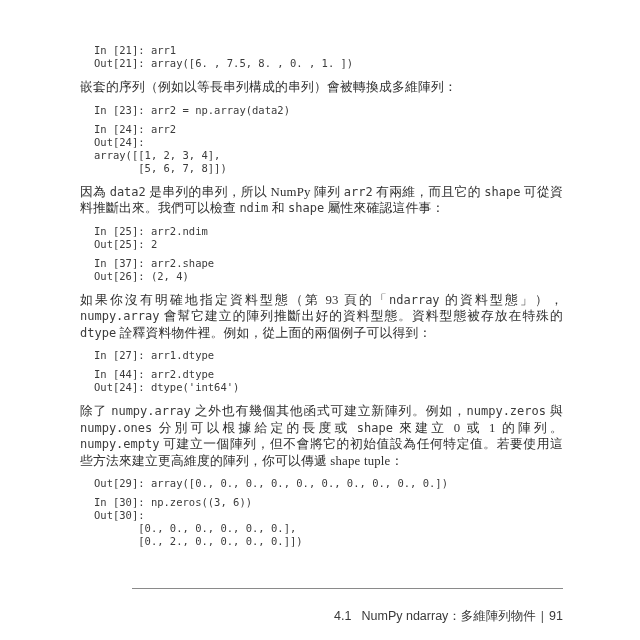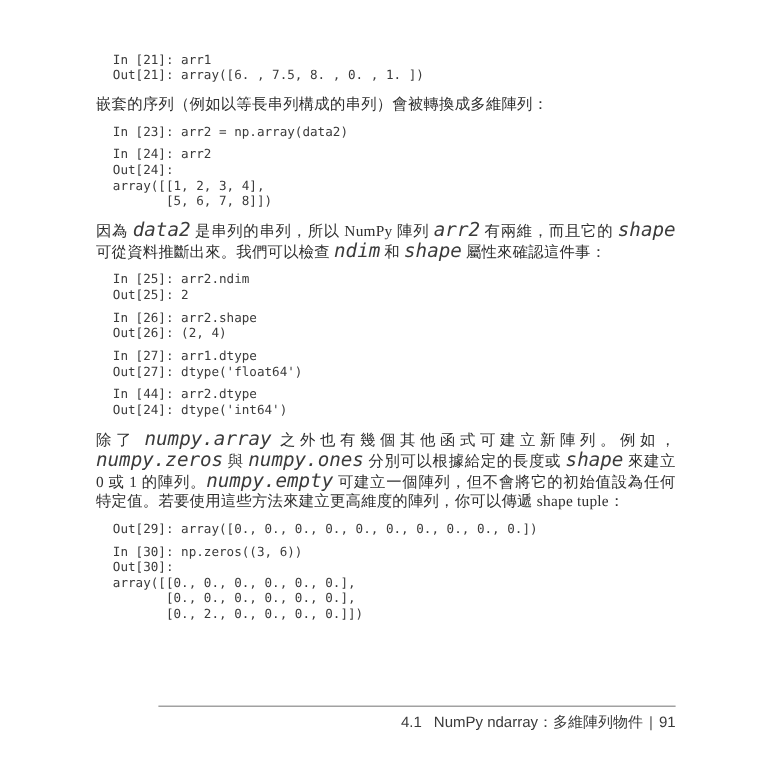--- a/index.html
+++ b/index.html
@@ -36,38 +36,37 @@
   .para {
     margin: 9px 0 8px 0;
     font-size: 12.8px;
     line-height: 16.5px;
     text-align: justify;
     color: #2f2f2f;
     letter-spacing: 0.2px;
   }
   .para .inline-code {
     font-family: "DejaVu Sans Mono", "Liberation Mono", monospace;
-    font-size: 16px;
+    font-size: 12px;
     letter-spacing: 0;
     color: #3b3b3b;
-    font-style: italic;
   }
   .footer {
     position: absolute;
     left: 80px;
     top: 588px;
     width: 483px;
   }
   .footer-rule {
     margin-left: 52px;
     border-top: 1px solid #8a8a8a;
     height: 0;
   }
   .footer-line {
-    margin-top: 5px;
+    margin-top: 19px;
     text-align: right;
     font-size: 12.5px;
     color: #3a3a3a;
     font-family: "Liberation Sans", sans-serif;
   }
   .footer-line .sep-space { display: inline-block; width: 10px; }
   .footer-line .pipe { padding: 0 5px; color: #555; }
 </style>
 </head>
 <body>
@@ -88,39 +87,38 @@
         <div class="code-line">Out[24]:</div>
         <div class="code-line">array([[1, 2, 3, 4],</div>
         <div class="code-line">       [5, 6, 7, 8]])</div>
       </div>
       <p class="para"><span class="text-run">因為 </span><span class="inline-code">data2</span><span class="text-run"> 是串列的串列，所以 NumPy 陣列 </span><span class="inline-code">arr2</span><span class="text-run"> 有兩維，而且它的 </span><span class="inline-code">shape</span><span class="text-run"> 可從資料推斷出來。我們可以檢查 </span><span class="inline-code">ndim</span><span class="text-run"> 和 </span><span class="inline-code">shape</span><span class="text-run"> 屬性來確認這件事：</span></p>
       <div class="code-block">
         <div class="code-line">In [25]: arr2.ndim</div>
         <div class="code-line">Out[25]: 2</div>
       </div>
       <div class="code-block">
-        <div class="code-line">In [26]: arr2.shape</div>
+        <div class="code-line">In [37]: arr2.shape</div>
         <div class="code-line">Out[26]: (2, 4)</div>
       </div>
+      <p class="para"><span class="text-run">如果你沒有明確地指定資料型態（第 93 頁的「</span><span class="inline-code">ndarray</span><span class="text-run"> 的資料型態」），</span><span class="inline-code">numpy.array</span><span class="text-run"> 會幫它建立的陣列推斷出好的資料型態。資料型態被存放在特殊的 </span><span class="inline-code">dtype</span><span class="text-run"> 詮釋資料物件裡。例如，從上面的兩個例子可以得到：</span></p>
       <div class="code-block">
         <div class="code-line">In [27]: arr1.dtype</div>
-        <div class="code-line">Out[27]: dtype('float64')</div>
       </div>
       <div class="code-block">
         <div class="code-line">In [44]: arr2.dtype</div>
         <div class="code-line">Out[24]: dtype('int64')</div>
       </div>
       <p class="para"><span class="text-run">除了 </span><span class="inline-code">numpy.array</span><span class="text-run"> 之外也有幾個其他函式可建立新陣列。例如，</span><span class="inline-code">numpy.zeros</span><span class="text-run"> 與 </span><span class="inline-code">numpy.ones</span><span class="text-run"> 分別可以根據給定的長度或 </span><span class="inline-code">shape</span><span class="text-run"> 來建立 0 或 1 的陣列。</span><span class="inline-code">numpy.empty</span><span class="text-run"> 可建立一個陣列，但不會將它的初始值設為任何特定值。若要使用這些方法來建立更高維度的陣列，你可以傳遞 shape tuple：</span></p>
       <div class="code-block">
         <div class="code-line">Out[29]: array([0., 0., 0., 0., 0., 0., 0., 0., 0., 0.])</div>
       </div>
       <div class="code-block">
         <div class="code-line">In [30]: np.zeros((3, 6))</div>
         <div class="code-line">Out[30]:</div>
-        <div class="code-line">array([[0., 0., 0., 0., 0., 0.],</div>
         <div class="code-line">       [0., 0., 0., 0., 0., 0.],</div>
         <div class="code-line">       [0., 2., 0., 0., 0., 0.]])</div>
       </div>
     </div>
 
   <div class="footer">
     <div class="footer-rule"></div>
     <div class="footer-line">
       <span>4.1</span><span class="sep-space"></span><span>NumPy ndarray：多維陣列物件</span><span class="pipe">|</span><span>91</span>
     </div>

